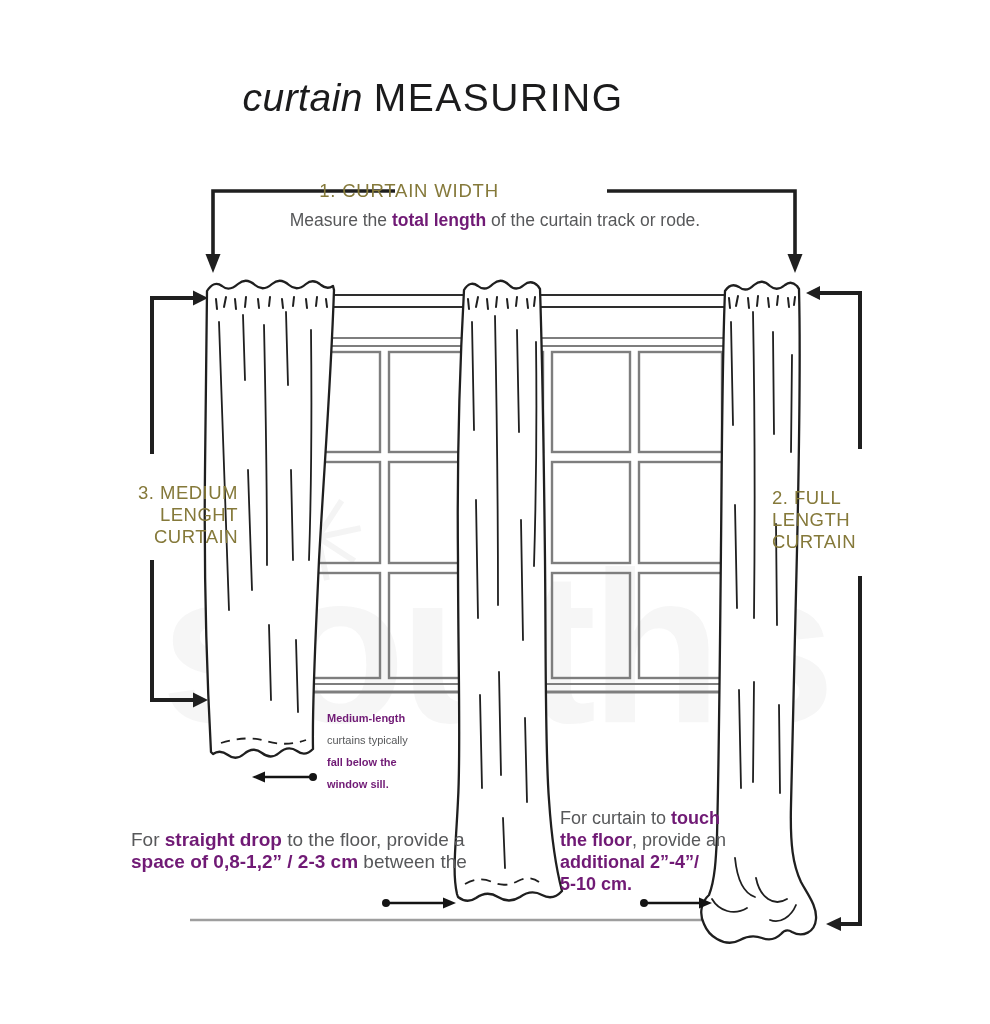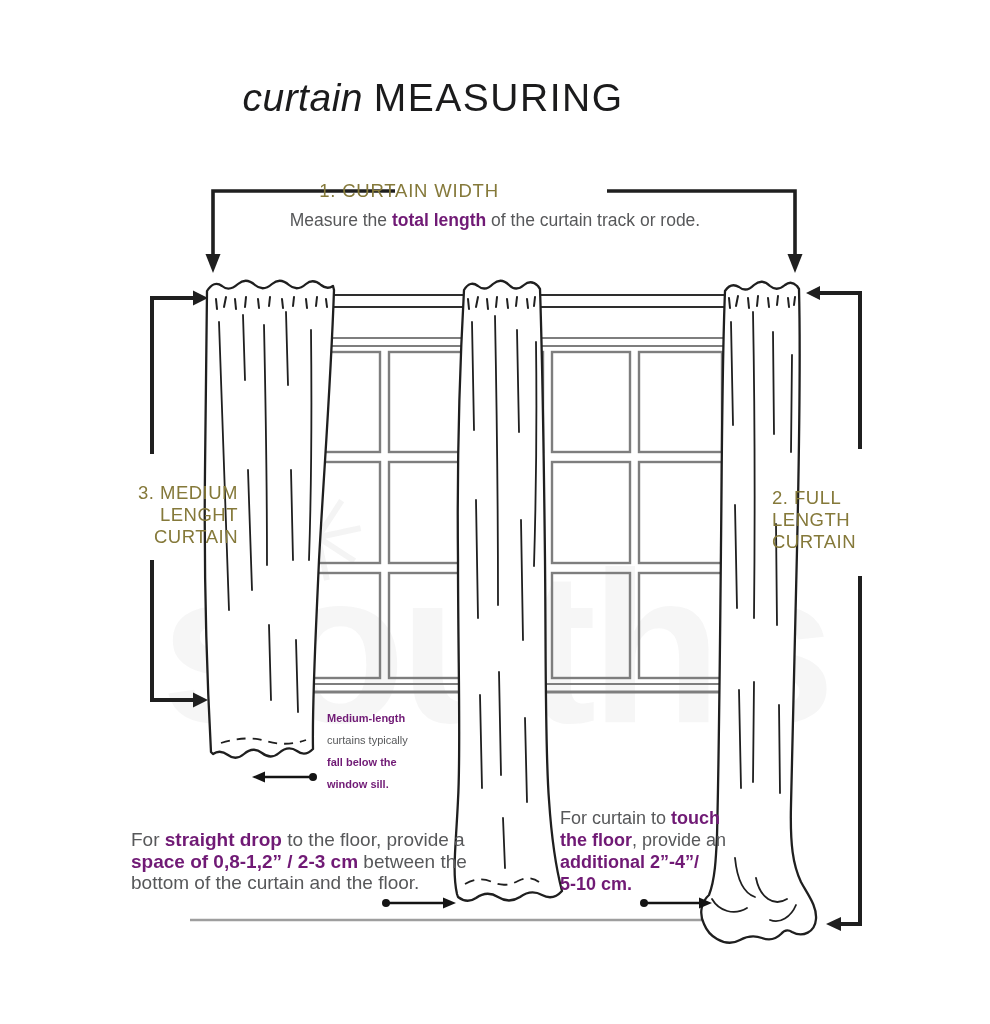--- a/index.html
+++ b/index.html
@@ -238,21 +238,20 @@
 <div class="abs txt" id="medium-note">
   <div><span class="seg seg-b">Medium-length</span></div>
   <div><span class="seg">curtains typically</span></div>
   <div><span class="seg seg-b">fall below the</span></div>
   <div><span class="seg seg-b">window sill.</span></div>
 </div>
 
 <div class="abs txt" id="straight-note">
   <div><span class="seg">For </span><span class="seg seg-b">straight drop</span><span class="seg"> to the floor, provide a</span></div>
   <div><span class="seg seg-b">space of 0,8-1,2” / 2-3 cm</span><span class="seg"> between the</span></div>
-  <div><span class="seg">bottom of the curtain and the floor.</span></div>
 </div>
 
 <div class="abs txt" id="touch-note">
   <div><span class="seg">For curtain to </span><span class="seg seg-b">touch</span></div>
   <div><span class="seg seg-b">the floor</span><span class="seg">, provide an</span></div>
   <div><span class="seg seg-b">additional 2”-4”/</span></div>
   <div><span class="seg seg-b">5-10 cm.</span></div>
 </div>
 
 </body></html>

